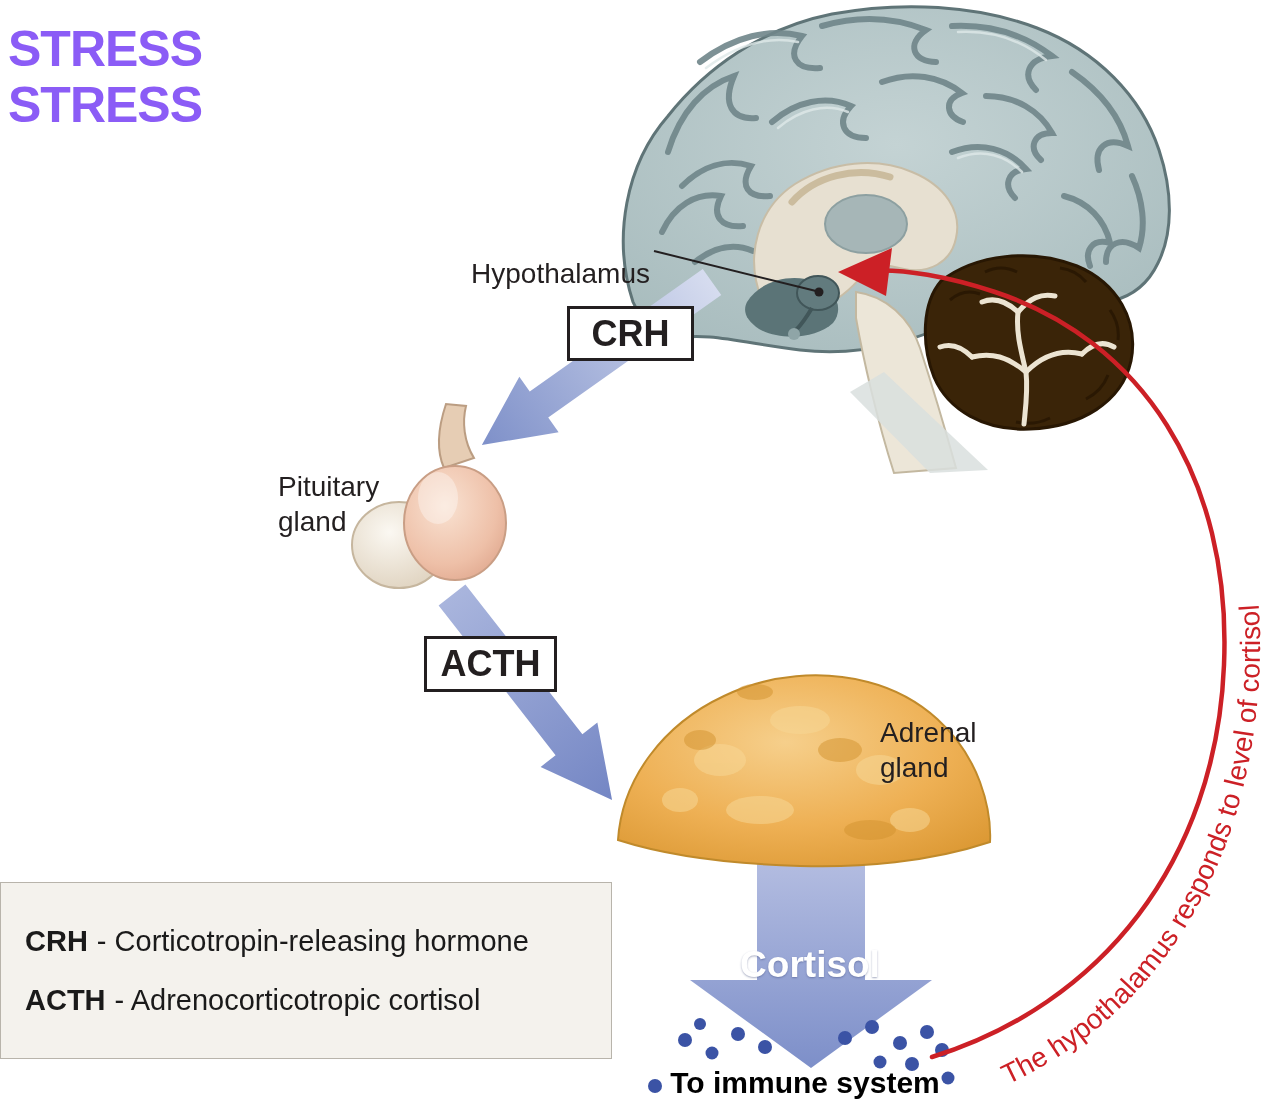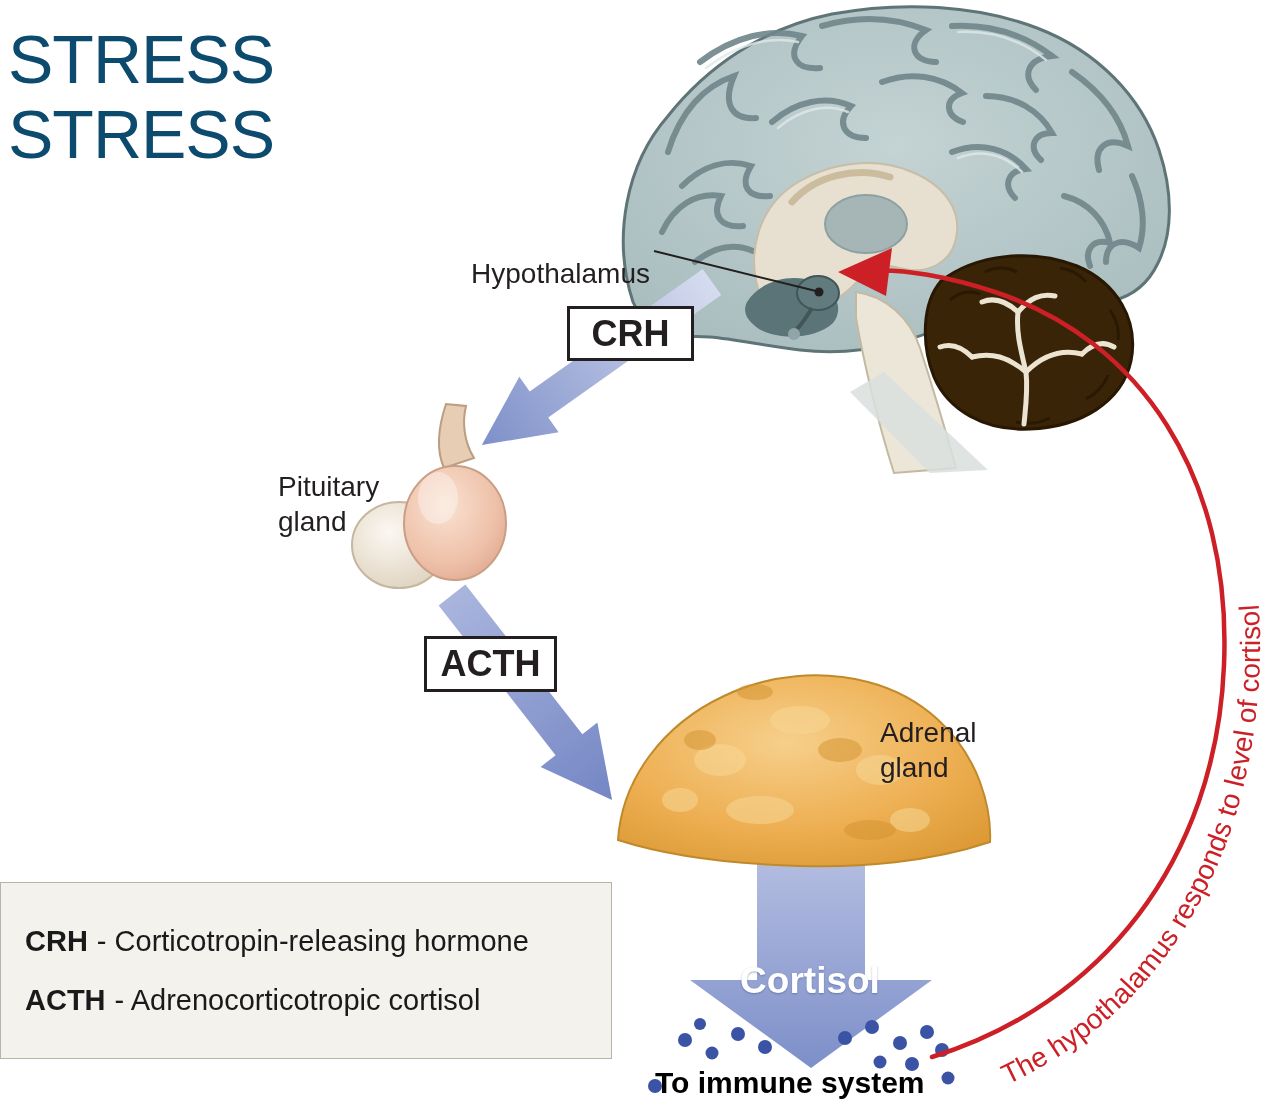--- a/index.html
+++ b/index.html
@@ -3,43 +3,42 @@
 <meta charset="utf-8">
 <style>
   html,body { margin:0; padding:0; background:#ffffff; }
   .canvas {
     position:relative; width:1280px; height:1111px; overflow:hidden;
     font-family:"Liberation Sans", sans-serif; background:#ffffff;
   }
   .canvas svg.art { position:absolute; left:0; top:0; }
   .overlay { position:absolute; color:#231f20; }
 
-  .title { left:8px; top:22px; font-size:68px; font-weight:normal; line-height:1.11; letter-spacing:-1px; color:#0c4a6e; }
+  .title { left:8px; top:22px; font-size:50px; font-weight:bold; line-height:1.11; letter-spacing:-1px; color:#8b5cf6; }
 
   .plain-label { font-size:28px; line-height:1.25;margin-top:23px; }
   .hypothalamus-label { left:400px; top:233px; width:250px; text-align:right; }
   .pituitary-label   { left:278px; top:446px; }
   .adrenal-label     { left:880px; top:692px; width:152px; text-align:left; }
 
   .hormone-box {
     position:absolute; background:#ffffff; border:3px solid #231f20;
     font-size:36px; font-weight:bold; color:#231f20;
     display:flex; align-items:center; justify-content:center;
   }
   .crh-box  { left:567px; top:306px; width:121px; height:49px; }
   .acth-box { left:424px; top:636px; width:127px; height:50px; }
 
   .cortisol-label {
     left:710px; top:944px; width:200px; text-align:center;
     font-size:37px; font-weight:bold; color:#ffffff;
     text-shadow:0 1px 2px rgba(60,70,120,.45);
-    margin-top:16px;
   }
   .immune-label {
-    left:655px; top:1066px; width:300px; 
+    left:655px; top:1066px; width:300px; text-align:center;
     font-size:30px; font-weight:bold; color:#000000;
   }
 
   .legend {
     position:absolute; left:0px; top:882px; width:612px; height:177px;
     background:#f4f2ed; border:1px solid #b8b4ab; box-sizing:border-box;
     display:flex; flex-direction:column; justify-content:center; gap:26px;
     padding-left:24px; font-size:29px; color:#1a1a1a;
   }
   .legend-row b { font-weight:bold; }

